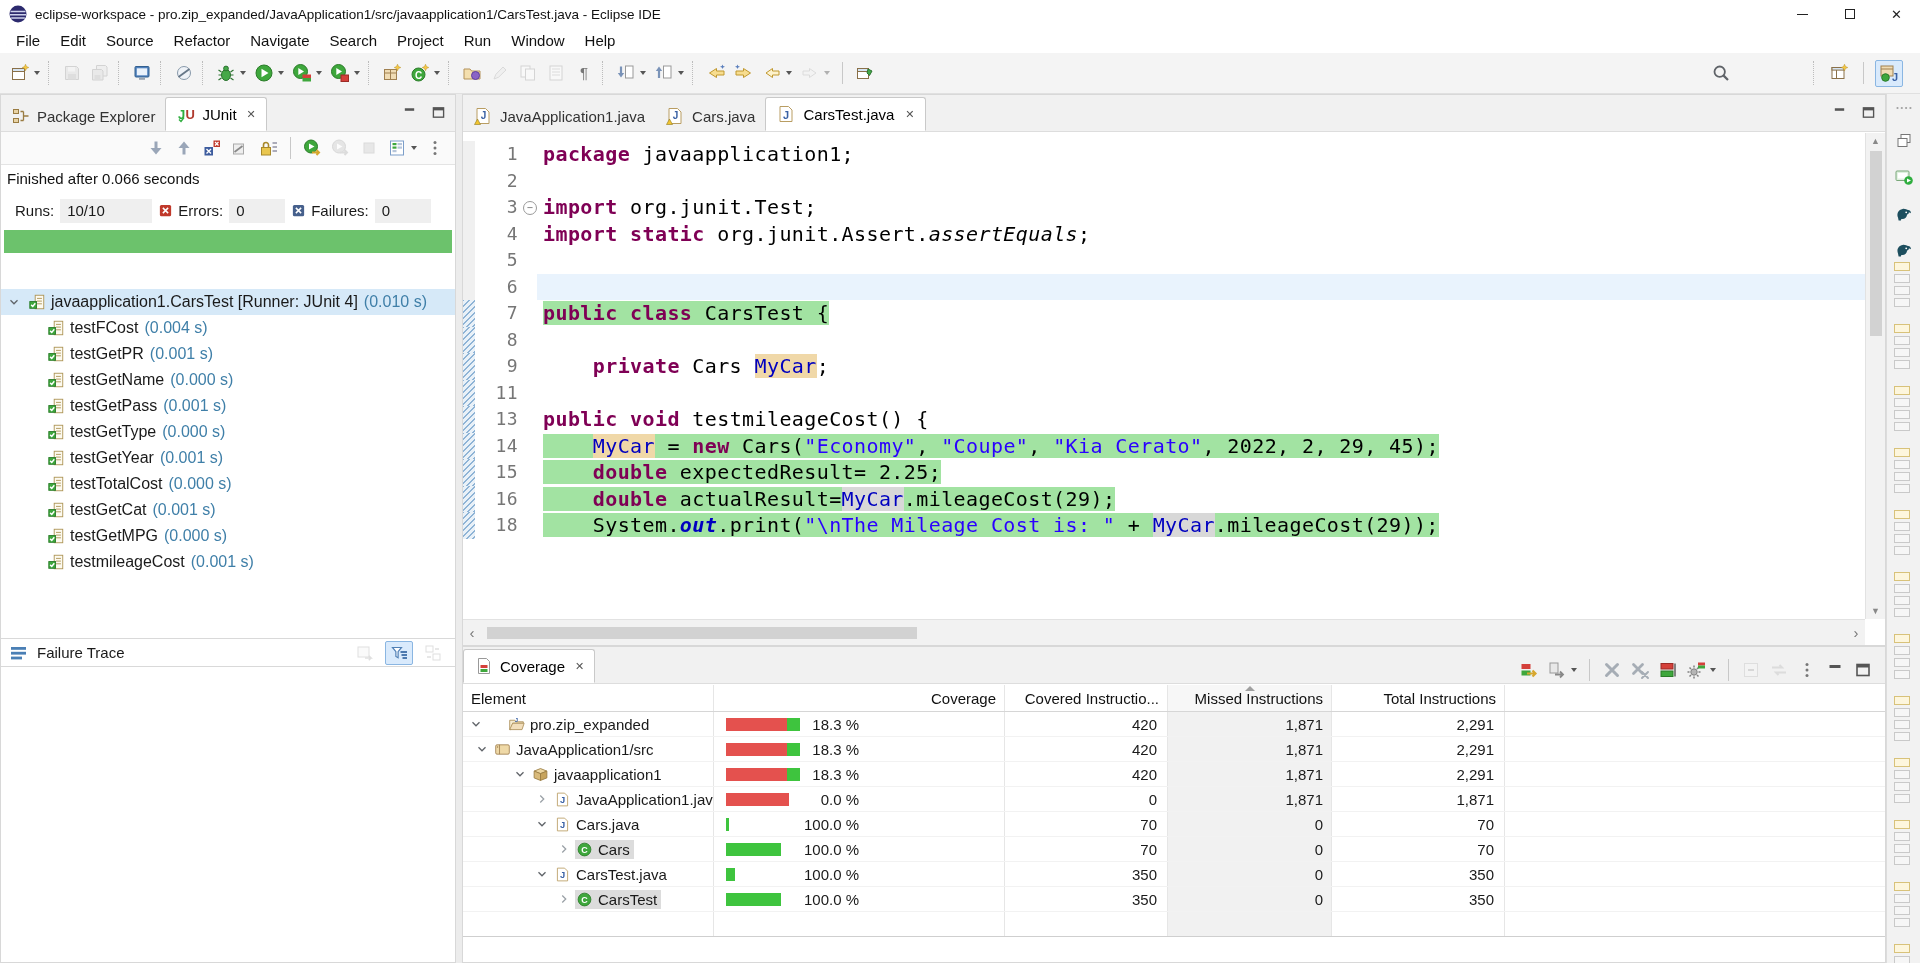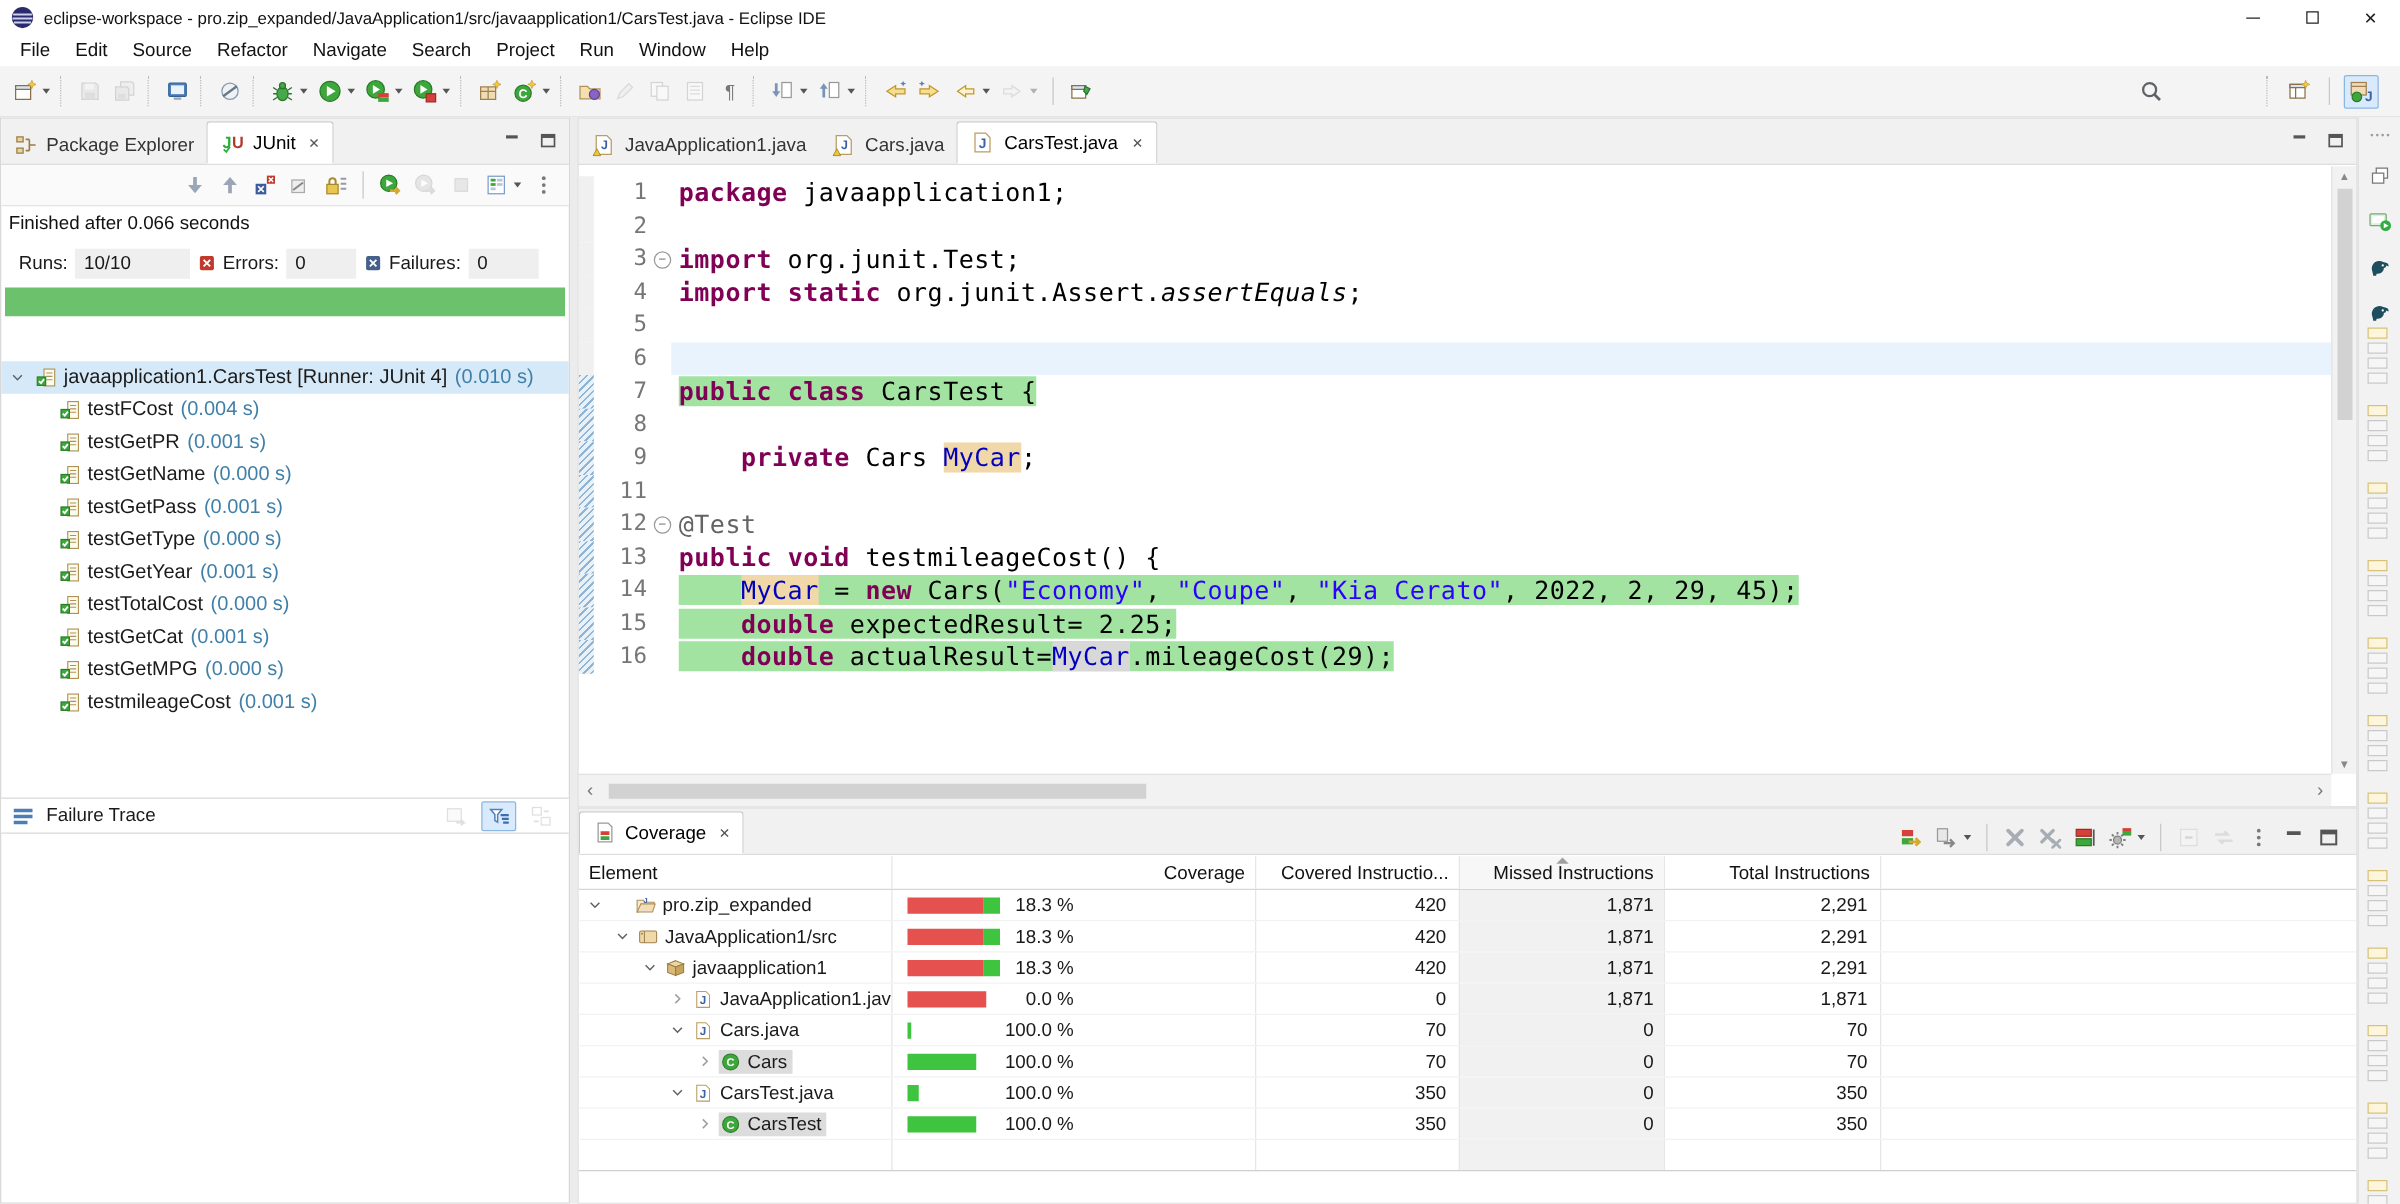--- a/index.html
+++ b/index.html
@@ -879,26 +879,20 @@
           <span class="ctext"><span class="p">    </span><span class="k">private</span><span class="p"> Cars </span><span class="fw">MyCar</span><span class="p">;</span></span>
         </div>
         <div class="cline">
           <span class="qd diff"></span>
           <span class="ln">11</span>
           <span class="foldc"></span>
           <span class="ctext"></span>
         </div>
         <div class="cline">
           <span class="qd diff"></span>
-          <span class="ln">12</span>
-          <span class="foldc hasfold"></span>
-          <span class="ctext"><span class="a">@Test</span></span>
-        </div>
-        <div class="cline">
-          <span class="qd diff"></span>
           <span class="ln">13</span>
           <span class="foldc"></span>
           <span class="ctext"><span class="k">public</span><span class="p"> </span><span class="k">void</span><span class="p"> testmileageCost() {</span></span>
         </div>
         <div class="cline">
           <span class="qd diff"></span>
           <span class="ln">14</span>
           <span class="foldc"></span>
           <span class="ctext"><span class="covspan"><span class="p">    </span><span class="fw">MyCar</span><span class="p"> = </span><span class="k">new</span><span class="p"> Cars(</span><span class="s">"Economy"</span><span class="p">, </span><span class="s">"Coupe"</span><span class="p">, </span><span class="s">"Kia Cerato"</span><span class="p">, 2022, 2, 29, 45);</span></span></span>
         </div>
@@ -906,20 +900,26 @@
           <span class="qd diff"></span>
           <span class="ln">15</span>
           <span class="foldc"></span>
           <span class="ctext"><span class="covspan"><span class="p">    </span><span class="k">double</span><span class="p"> expectedResult= 2.25;</span></span></span>
         </div>
         <div class="cline">
           <span class="qd diff"></span>
           <span class="ln">16</span>
           <span class="foldc"></span>
           <span class="ctext"><span class="covspan"><span class="p">    </span><span class="k">double</span><span class="p"> actualResult=</span><span class="fr">MyCar</span><span class="p">.mileageCost(29);</span></span></span>
+        </div>
+        <div class="cline">
+          <span class="qd diff"></span>
+          <span class="ln">18</span>
+          <span class="foldc"></span>
+          <span class="ctext"><span class="covspan"><span class="p">    System.</span><span class="sf">out</span><span class="p">.print(</span><span class="s">"\nThe Mileage Cost is: "</span><span class="p"> + </span><span class="fr">MyCar</span><span class="p">.mileageCost(29));</span></span></span>
         </div>
       </div>
     <div id="ed-vscroll">
       <span class="arr">▲</span>
       <span class="thumb"></span>
       <span class="spacer"></span>
       <span class="arr">▼</span>
     </div>
     <div id="ed-hscroll">
       <span class="arr">‹</span>
@@ -1084,21 +1084,21 @@
                 <span class="bar-red" style="width: 61px;"></span>
                 <span class="bar-green"></span>
               </span>
               <span class="pct">18.3 %</span>
             </span>
             <span class="c-num c-covered">420</span>
             <span class="c-num c-missed">1,871</span>
             <span class="c-num c-total">2,291</span>
           </div>
           <div class="crow">
-            <span class="c-el" style="padding-left: 28px;">
+            <span class="c-el" style="padding-left: 12px;">
               <span class="ic chv">
                 <svg viewBox="0 0 20 20" aria-hidden="true">
                   <path d="M5 7.5l5 5 5-5" fill="none" stroke="#5f6368" stroke-width="1.8"></path>
                 </svg>
               </span>
               <span class="lblwrap">
                 <span class="ic">
                   <svg viewBox="0 0 20 20" aria-hidden="true">
                     <rect x="2" y="4.5" width="16" height="11" rx="1.5" fill="#efd9a7" stroke="#a08050"></rect>
                     <line x1="6.5" y1="4.5" x2="6.5" y2="15.5" stroke="#a08050"></line>

